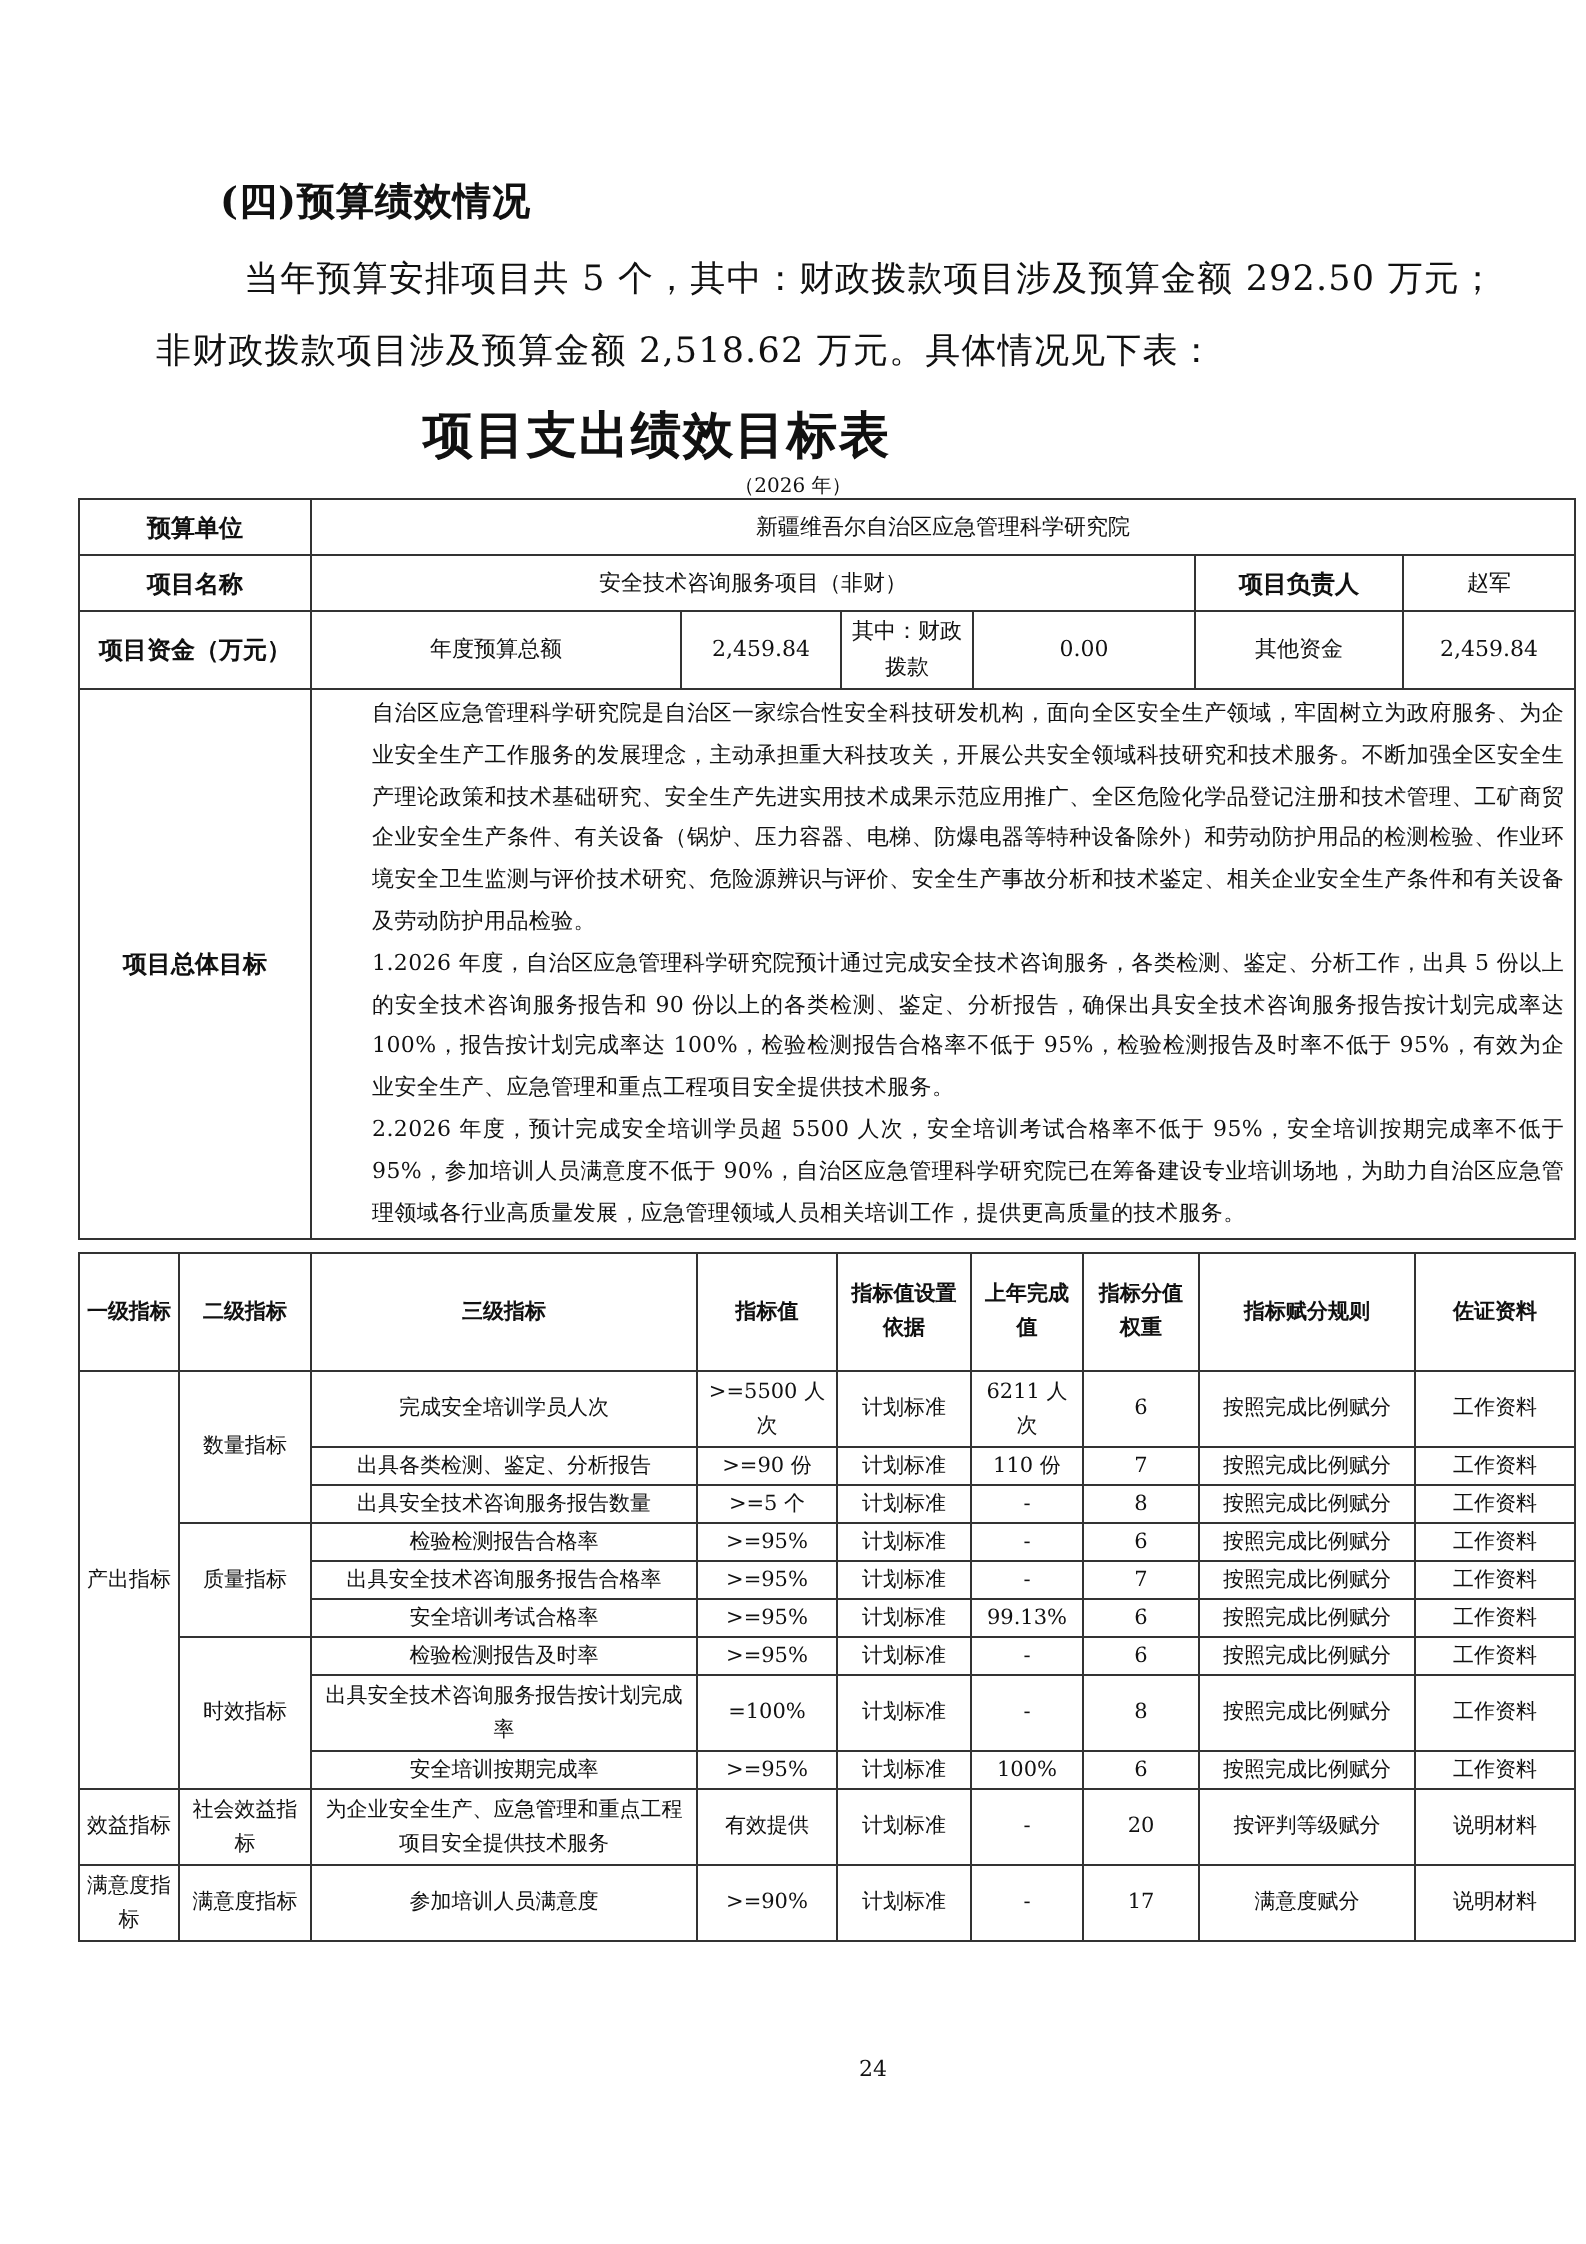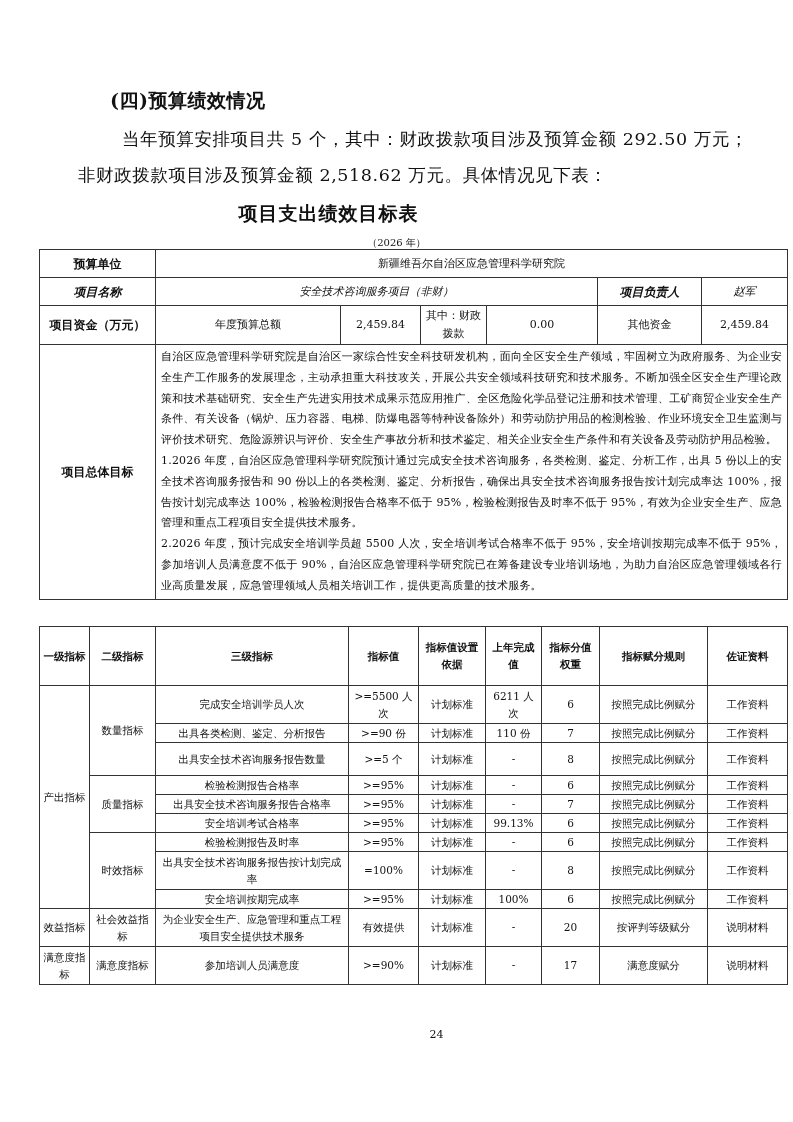--- a/index.html
+++ b/index.html
@@ -2,31 +2,31 @@
 <html><head>
 <meta charset="utf-8">
 <style>
   html, body { margin:0; padding:0; background:#ffffff; }
   body { width:793px; height:1122px; position:relative; overflow:hidden;
          font-family:"DejaVu Serif","Liberation Serif",serif; color:#111; }
   .section-heading { position:absolute; left:110px; top:88px; font-size:19px; font-weight:bold; letter-spacing:0.5px; }
   .para { position:absolute; font-size:17.5px; letter-spacing:0.6px; white-space:nowrap; }
   .p1 { left:122px; top:127px; }
   .p2 { left:78px; top:163px; }
-  .table-title { position:absolute; left:0; width:657px; top:201px; text-align:center; font-size:19px; font-weight:bold; letter-spacing:1px; }
+  .table-title { position:absolute; left:0; width:657px; top:201px; text-align:center; font-size:25px; font-weight:bold; letter-spacing:1px; }
   .table-year { position:absolute; left:0; width:793px; top:236px; text-align:center; font-size:10px; }
   table { border-collapse:collapse; position:absolute; left:39px; table-layout:fixed; }
   td { border:1px solid #333; text-align:center; vertical-align:middle; font-size:11px; line-height:18px; padding:0 3px; }
   td.b { font-weight:bold; font-size:12px; }
   #top-table { top:249px; width:748px; }
   #top-table tr.r1 td { height:27px; }
-  #top-table tr.r2 td { height:27px;font-style:italic; }
+  #top-table tr.r2 td { height:27px; }
   #top-table tr.r3 td { height:38px; }
   td.goal { text-align:left; vertical-align:top; font-size:11px; line-height:20.8px; padding:2px 5px; letter-spacing:0.2px; }
-  td.goal div { text-align:justify; }
+  td.goal div { text-align:justify;margin-left:25px; }
   #ind-table { top:626px; width:748px; }
   #ind-table td { font-size:10.5px; line-height:17px; }
   .page-num { position:absolute; left:0; width:793px; top:1028px; text-align:center; font-size:11px;margin-left:40px; }
 </style>
 </head>
 <body>
 
 <div class="section-heading">(四)预算绩效情况</div>
 <div class="para p1">当年预算安排项目共 5 个，其中：财政拨款项目涉及预算金额 292.50 万元；</div>
 <div class="para p2">非财政拨款项目涉及预算金额 2,518.62 万元。具体情况见下表：</div>
@@ -111,21 +111,21 @@
       </tr>
       <tr style="height: 19px;">
         <td>出具各类检测、鉴定、分析报告</td>
         <td>&gt;=90 份</td>
         <td>计划标准</td>
         <td>110 份</td>
         <td>7</td>
         <td>按照完成比例赋分</td>
         <td>工作资料</td>
       </tr>
-      <tr style="height: 33px;">
+      <tr style="height: 19px;">
         <td>出具安全技术咨询服务报告数量</td>
         <td>&gt;=5 个</td>
         <td>计划标准</td>
         <td>-</td>
         <td>8</td>
         <td>按照完成比例赋分</td>
         <td>工作资料</td>
       </tr>
       <tr style="height: 19px;">
         <td rowspan="3">质量指标</td>

